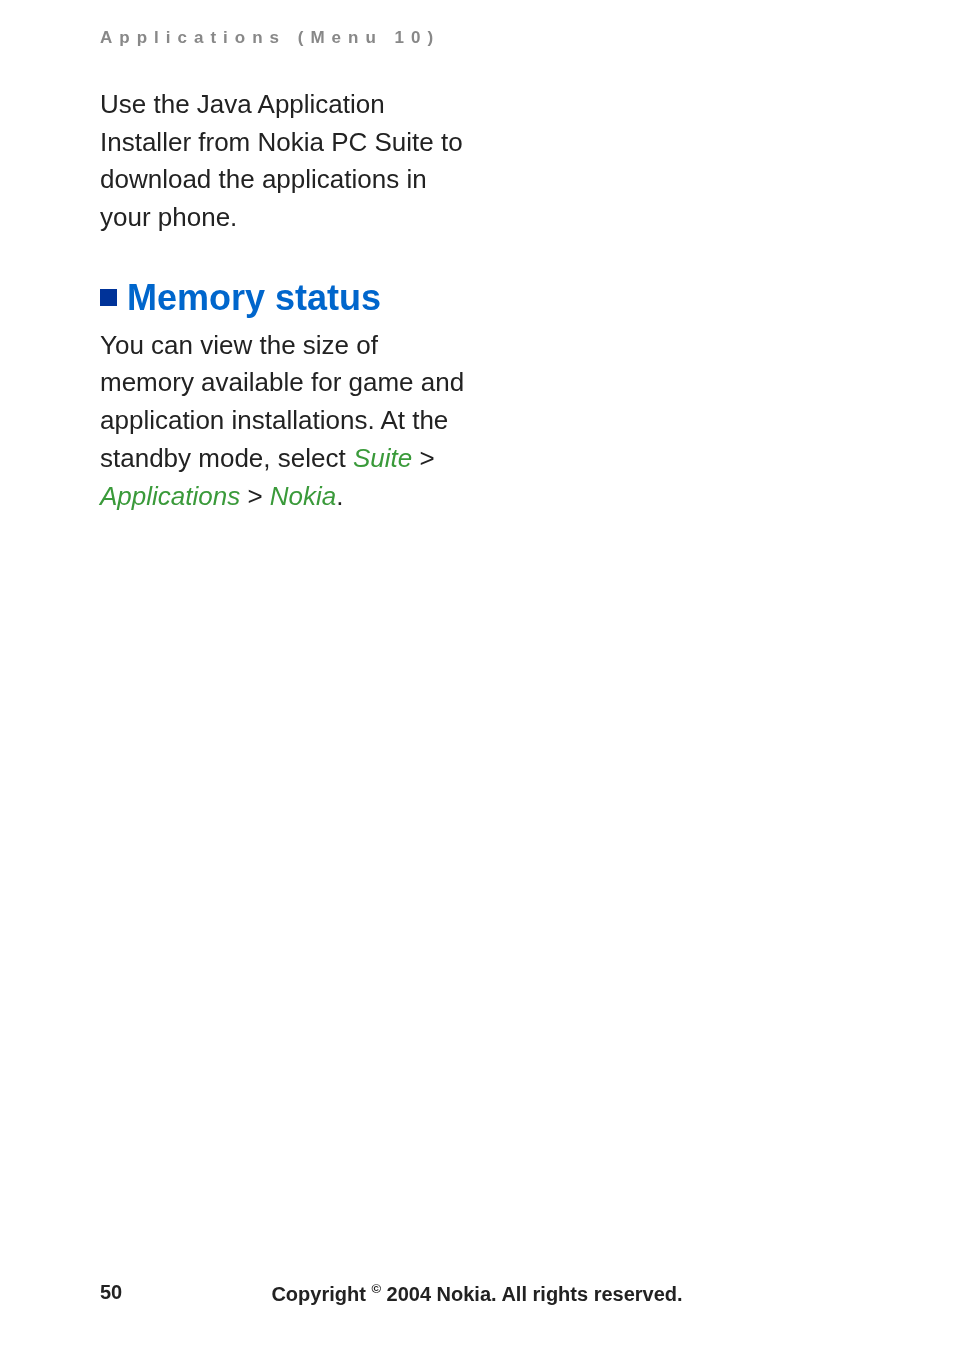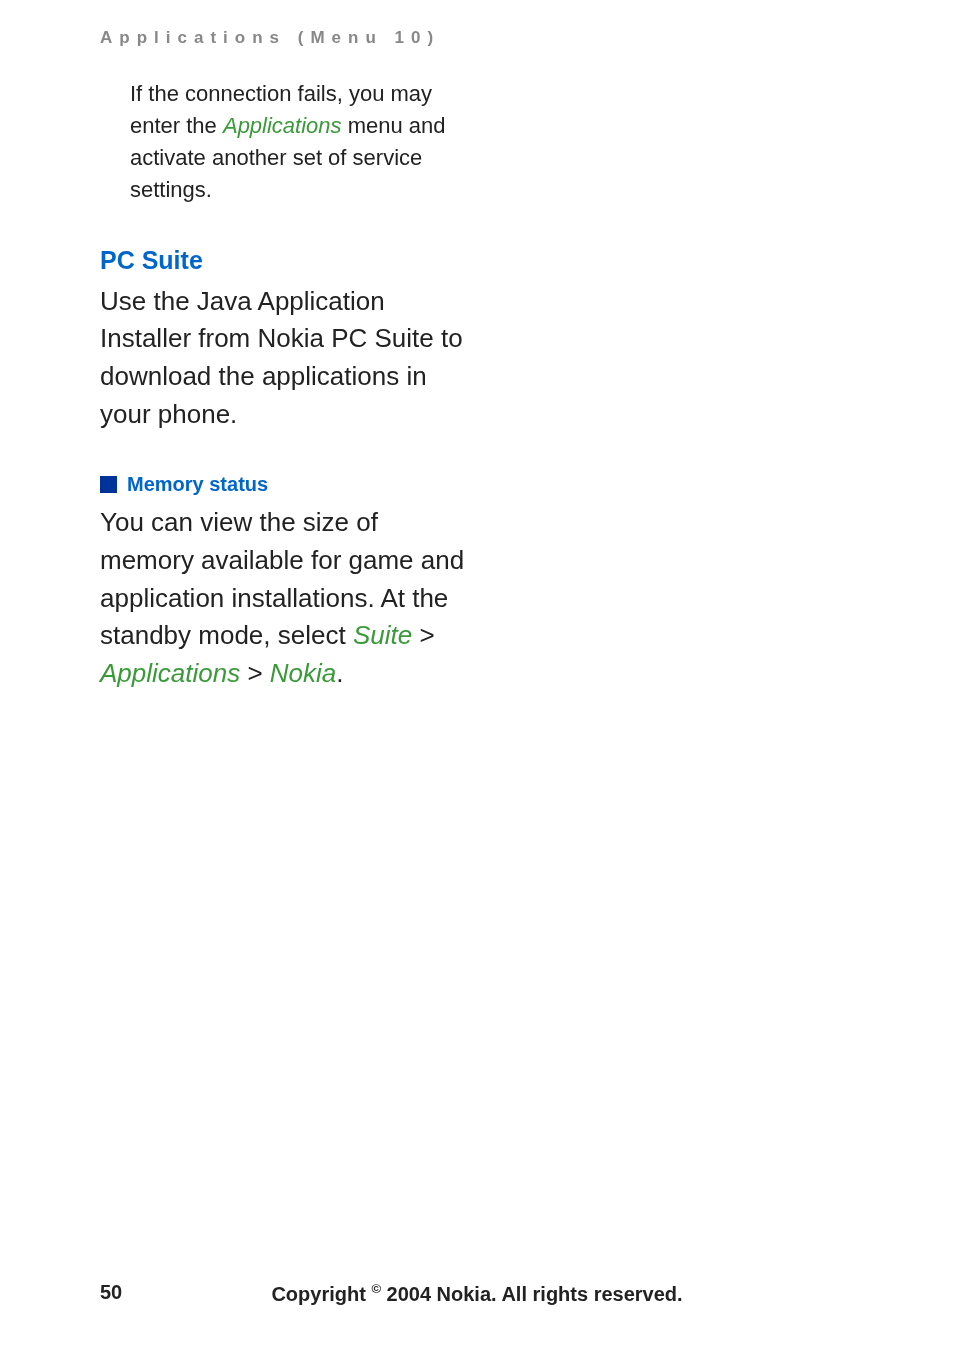--- a/index.html
+++ b/index.html
@@ -59,21 +59,21 @@
       gap: 10px;
     }
     .square-bullet {
       width: 17px;
       height: 17px;
       background: #003399;
       display: inline-block;
       flex-shrink: 0;
     }
     .h2 {
-      font-size: 20px;
+      font-size: 36px;
       font-weight: bold;
       color: #0066cc;
     }
     .footer {
       position: absolute;
       bottom: 72px;
       left: 0;
       width: 100%;
     }
     .page-num {
@@ -96,25 +96,21 @@
       vertical-align: super;
     }
   </style>
 </head>
 <body>
 
 <div class="header">Applications (Menu 10)</div>
 
 <div class="content">
 
-  <p class="intro-para">
-    <span>If the connection fails, you may enter the </span><span class="green-italic">Applications</span><span> menu and activate another set of service settings.</span>
-  </p>
 
-  <h3 class="h3">PC Suite</h3>
   <p class="body-para">Use the Java Application Installer from Nokia PC Suite to download the applications in your phone.</p>
 
   <div class="h2-wrap">
     <span class="square-bullet"></span>
     <span class="h2">Memory status</span>
   </div>
   <p class="body-para">
     <span>You can view the size of memory available for game and application installations. At the standby mode, select </span><span class="green-italic">Suite</span><span> &gt; </span><span class="green-italic">Applications</span><span> &gt; </span><span class="green-italic">Nokia</span><span>.</span>
   </p>
 

